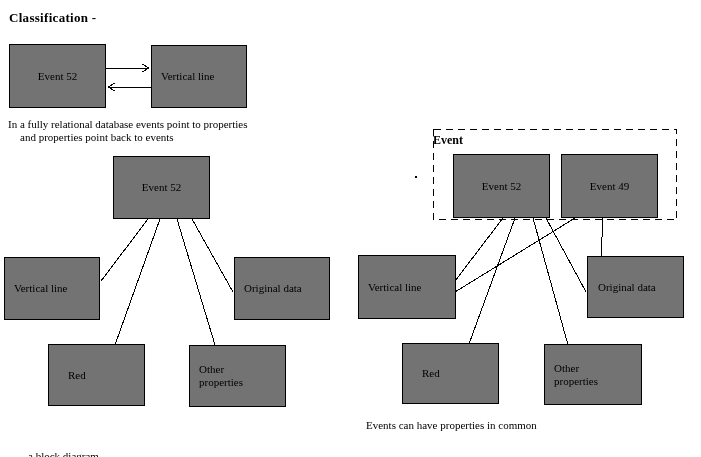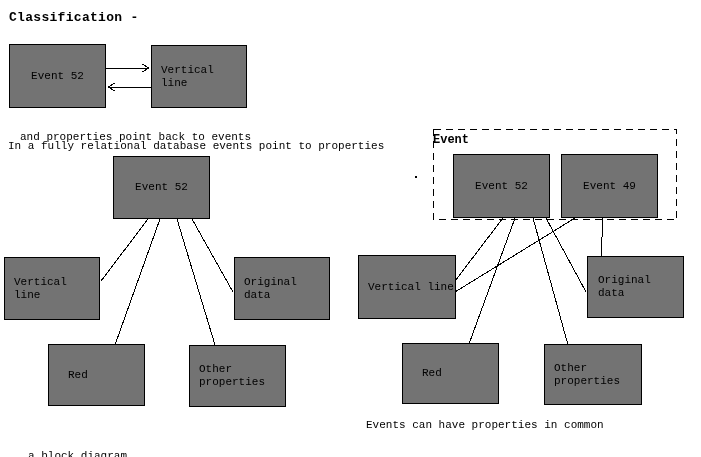--- a/index.html
+++ b/index.html
@@ -1,17 +1,17 @@
 <!DOCTYPE html>
 <html><head>
 <meta charset="utf-8">
 <style>
   html,body{margin:0;padding:0;background:#ffffff;}
   #screen{position:relative;width:701px;height:457px;background:#ffffff;color:#000000;
-          font-family:Liberation Mono, monospace;overflow:hidden;}
+          font-family:Liberation Serif, serif;overflow:hidden;}
   #wires{position:absolute;left:0;top:0;}
   #title{position:absolute;left:9px;top:10px;font-size:13px;font-weight:bold;letter-spacing:.3px;white-space:nowrap;}
   .box{position:absolute;box-sizing:border-box;border:1px solid #000;background:#737373;
        display:flex;align-items:center;font-size:11px;line-height:13px;}
   .box.center{justify-content:center;}
   .box.pl9{padding-left:9px;}
   .box.pl10{padding-left:10px;}
   .box.pl19{padding-left:19px;}
   .narrow{display:block;width:64px;}
   .caption{position:absolute;font-size:11px;line-height:13px;white-space:nowrap;}
@@ -47,21 +47,21 @@
   </svg>
 
   <div id="title">Classification -</div>
 
   <div class="box center" style="left:9px;top:44px;width:97px;height:64px;">
     <span>Event 52</span>
   </div>
   <div class="box pl9" style="left:151px;top:45px;width:96px;height:63px;">
     <span>Vertical line</span>
   </div>
-  <div class="caption" style="left:8px;top:118px;margin-top:22px;">In a fully relational database events point to properties</div>
+  <div class="caption" style="left:8px;top:118px;">In a fully relational database events point to properties</div>
   <div class="caption" style="left:20px;top:131px;">and properties point back to events</div>
 
   <div class="box center" style="left:113px;top:156px;width:97px;height:63px;">
     <span>Event 52</span>
   </div>
   <div class="box pl9" style="left:4px;top:257px;width:96px;height:63px;">
     <span>Vertical line</span>
   </div>
   <div class="box pl9" style="left:234px;top:257px;width:96px;height:63px;">
     <span>Original data</span>

